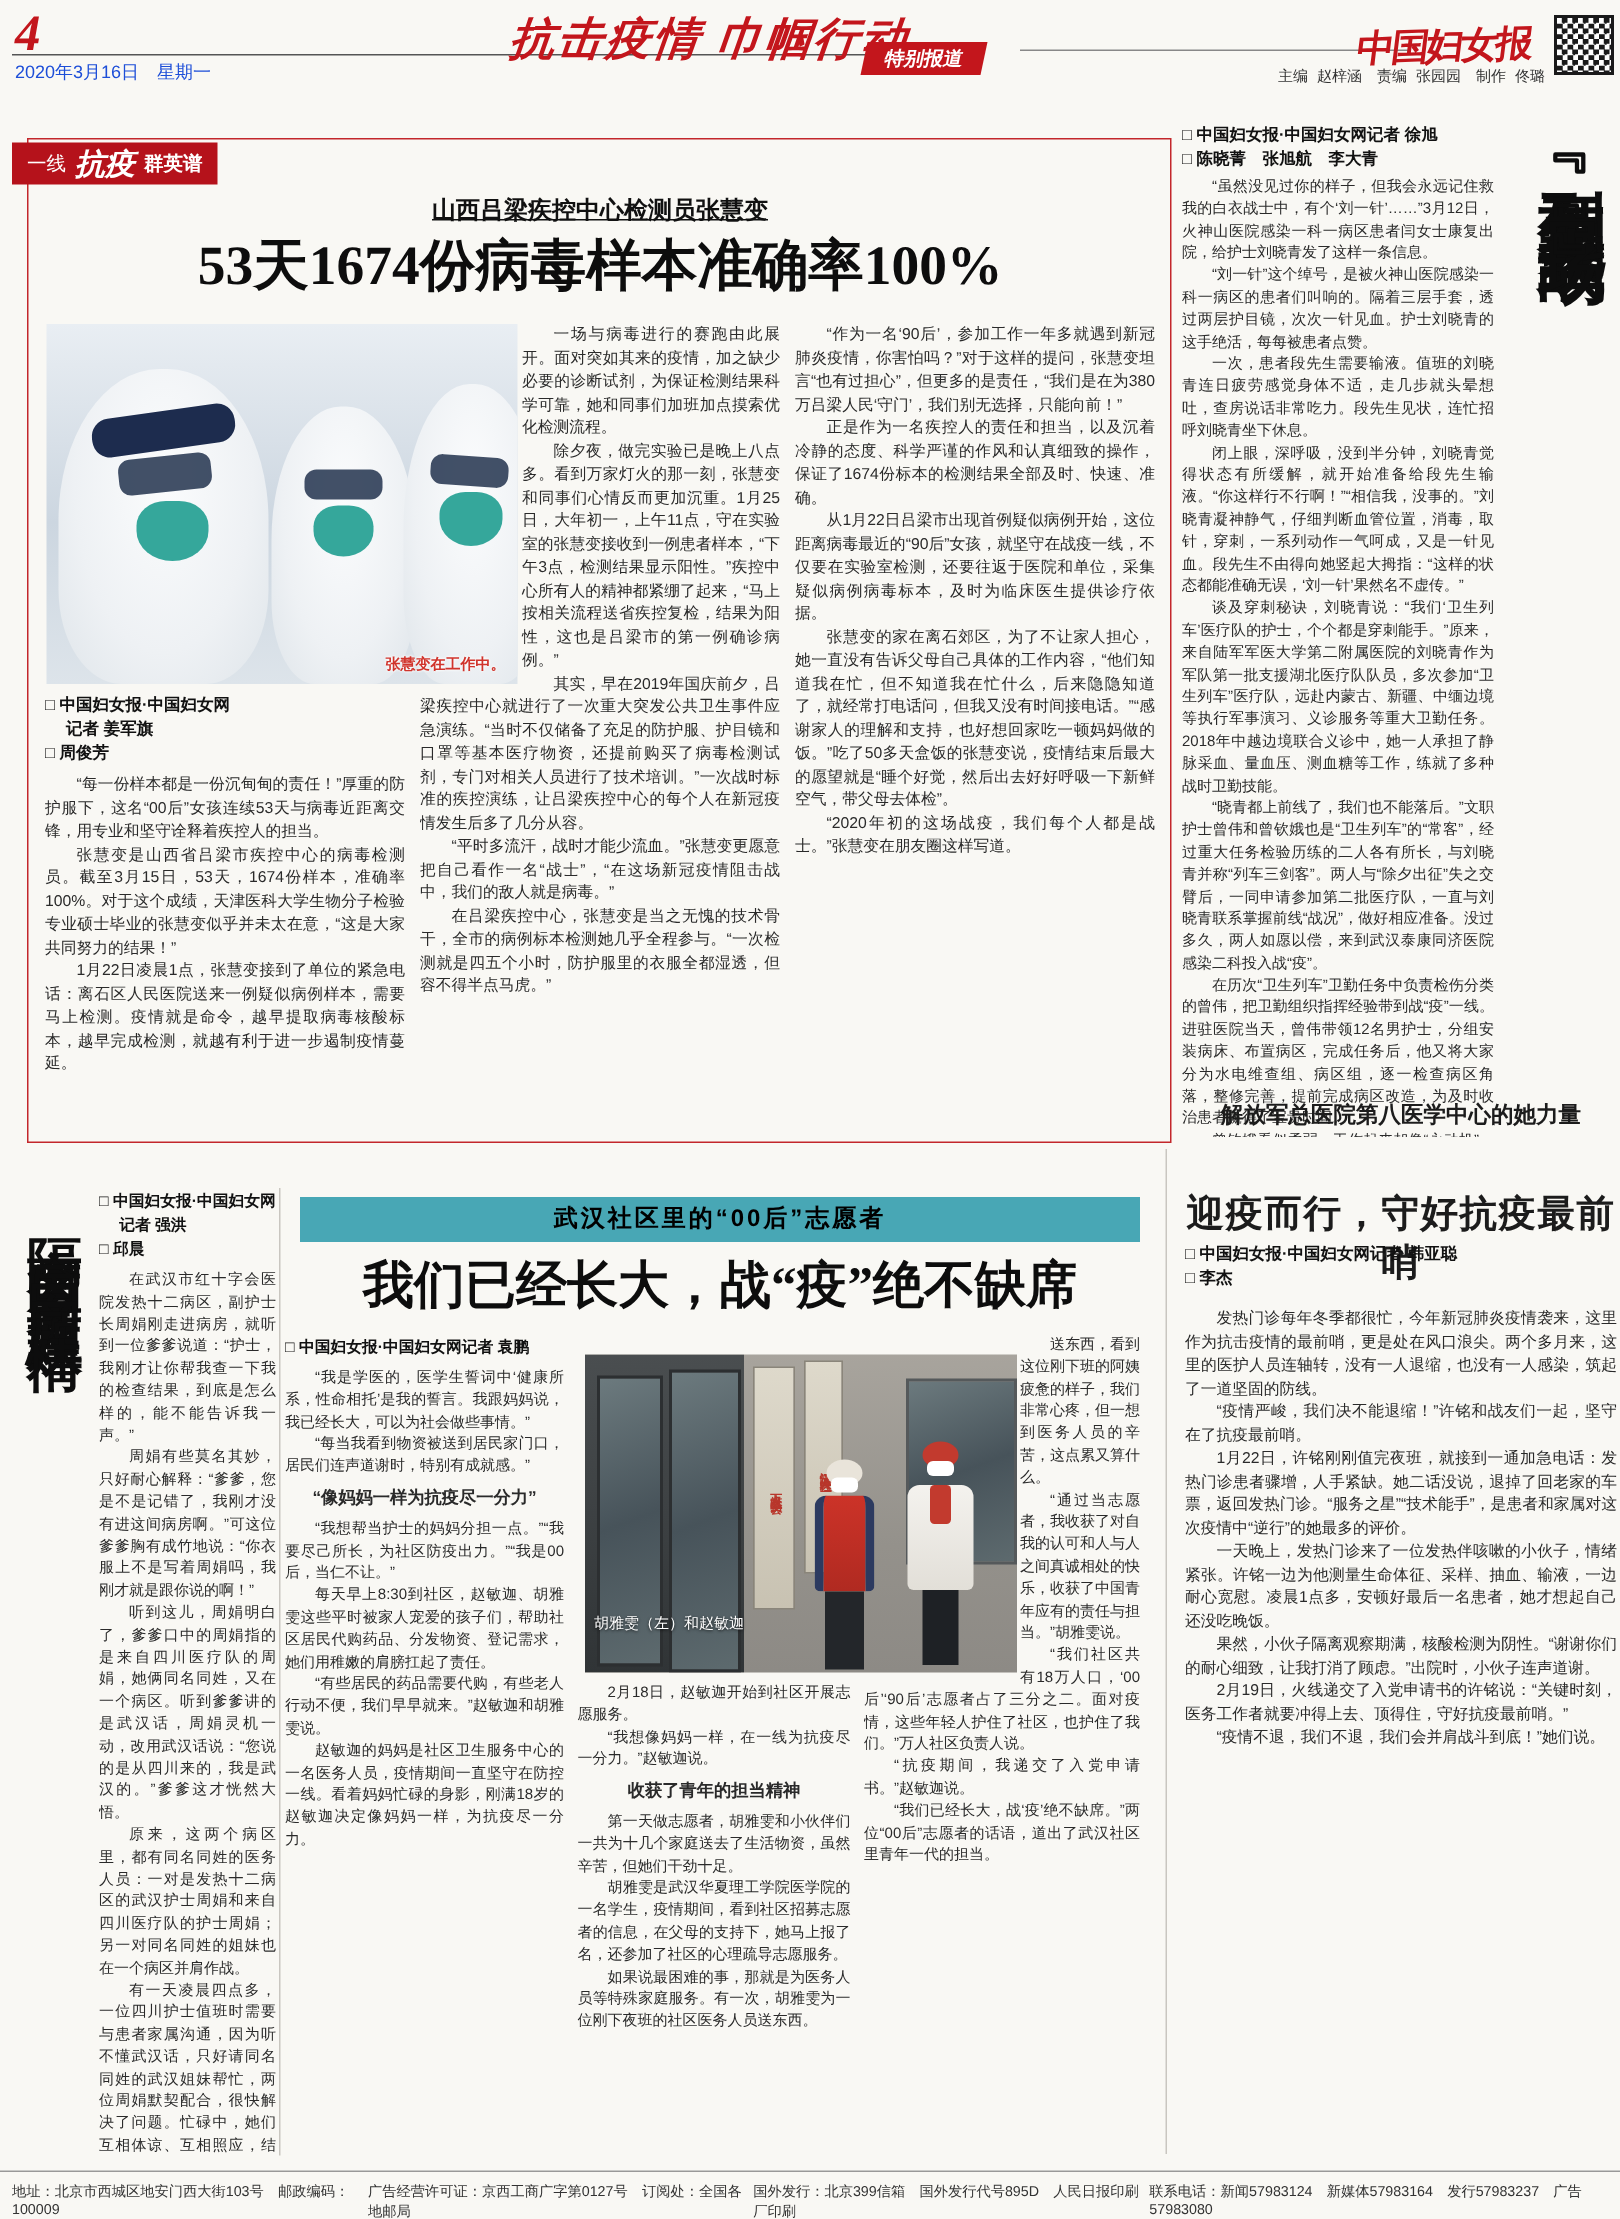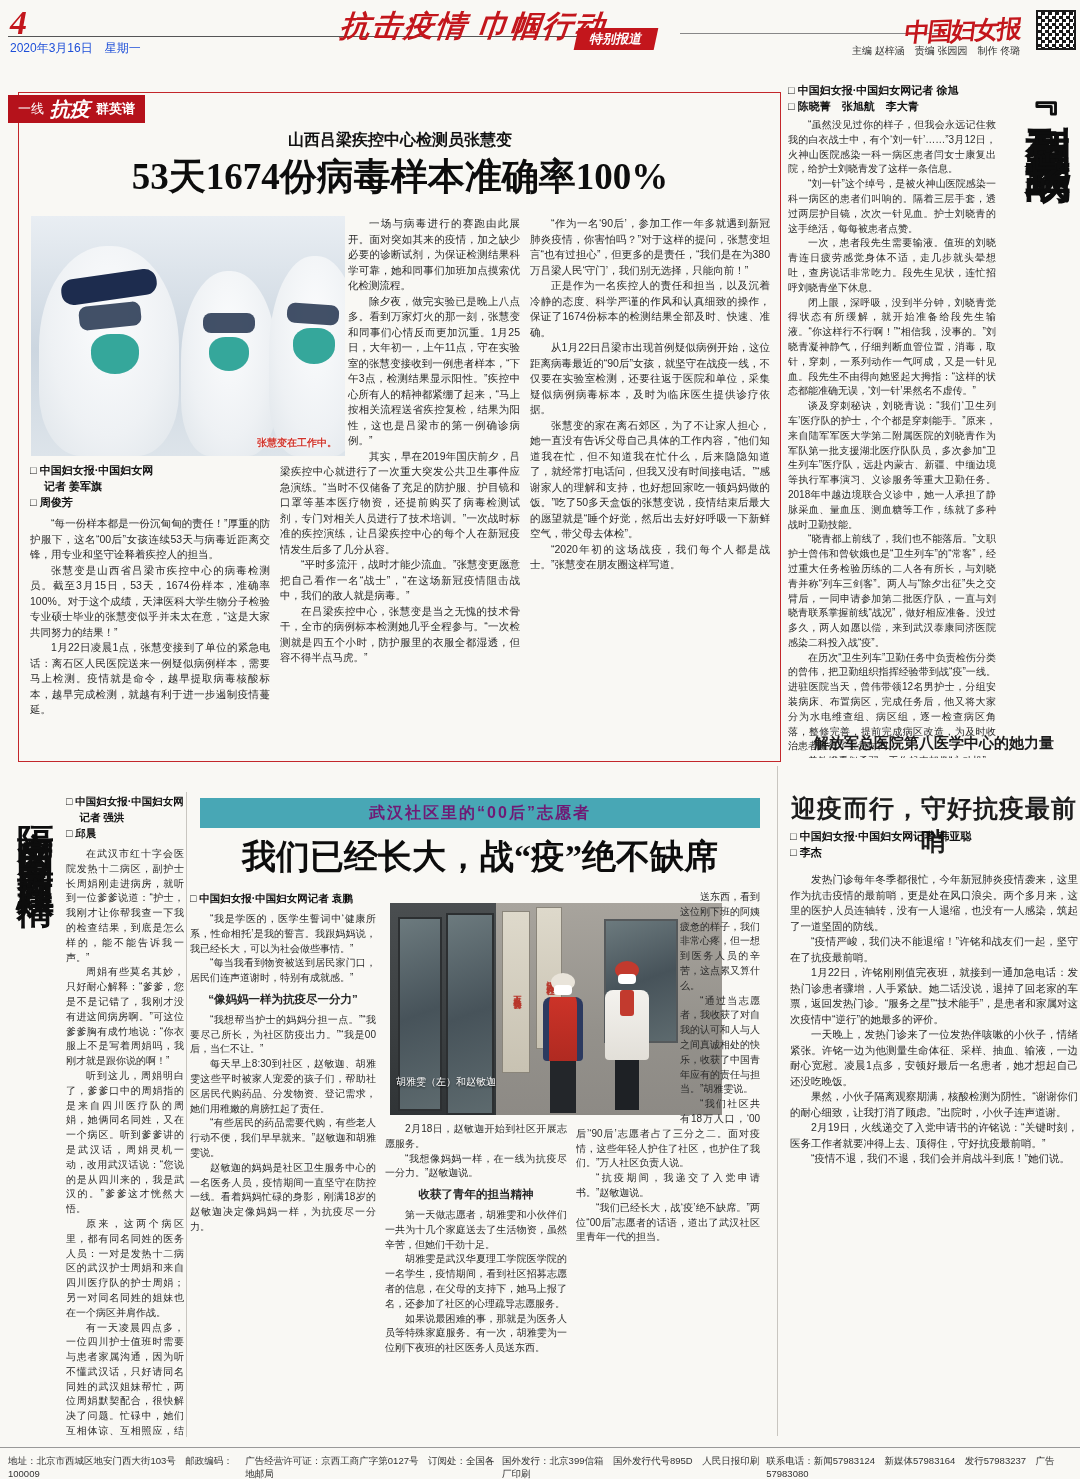--- a/index.html
+++ b/index.html
@@ -11,48 +11,48 @@
   .bodytxt{font-size:10.5px;line-height:15.5px;color:#2a2a2a;text-align:justify;overflow:hidden;}
   .byline{font-weight:bold;font-size:11px;line-height:16px;color:#111;margin-bottom:6px;}
   .hr{background:#555;height:1px;}
   .vrule{width:1px;background:#c9c6c0;}
   
   .pagenum{font-size:34px;font-weight:bold;font-style:italic;color:#c3161c;font-family:"Liberation Serif",serif;}
   .dateline{font-size:12px;color:#1d4ed8;}
   .banner{font-size:30px;font-weight:bold;font-style:italic;color:#c3161c;transform:skewX(-6deg);letter-spacing:2px;white-space:nowrap;}
   .tagbox{background:#c3161c;color:#fff;font-size:13px;font-weight:bold;padding:2px 14px;transform:skewX(-12deg);}
   .masthead{font-size:25px;font-weight:bold;color:#c3161c;transform:skewX(-9deg) rotate(-2deg);letter-spacing:-2px;white-space:nowrap;}
-  .staff{font-size:10px;color:#333;white-space:nowrap;}
+  .staff{font-size:10px;color:#333;white-space:nowrap;font-family:Liberation Mono, monospace;}
   .qr{width:36px;height:36px;background:repeating-conic-gradient(#1a1a1a 0 25%,#fff 0 50%) 0 0/7px 7px;border:2px solid #1a1a1a;}
   
   .mainbox{border:1.5px solid #c3272b;background:transparent;}
   .badge{background:#b5121b;color:#fff;display:flex;align-items:center;padding:0 10px;gap:6px;}
   .badge .b1{font-size:13px;}
   .badge .b2{font-size:20px;font-weight:bold;font-style:italic;font-family:"Liberation Serif",serif;}
   .badge .b3{font-size:13px;font-weight:bold;}
-  .kicker{font-size:16px;font-weight:bold;text-align:center;color:#111;}
+  .kicker{font-size:16px;font-weight:bold;text-align:center;color:#111;text-decoration:underline;}
   .headline1{font-size:37px;font-weight:bold;text-align:center;color:#0d0d0d;letter-spacing:0px;}
   .cols{display:flex;gap:10px;}
   .cols .col{overflow:hidden;}
   
   .photo1{background:linear-gradient(180deg,#e9eef3 0%,#ccd6e0 55%,#dde4ea 100%);overflow:hidden;}
   .fig{position:absolute;background:radial-gradient(ellipse at 50% 35%,#fbfcfd 0%,#eef1f4 60%,#dfe5ea 100%);border-radius:48% 48% 30% 30%;}
   .goggle{position:absolute;background:#2e3d57;border-radius:8px;opacity:.9;}
   .maskc{position:absolute;background:#35a79b;border-radius:45% 45% 55% 55%;}
   .cap1{position:absolute;font-size:10px;font-weight:bold;color:#d0342c;text-shadow:0 0 2px #fff,0 0 2px #fff;}
   
   .vhead{writing-mode:vertical-rl;font-family:"Liberation Serif","DejaVu Serif",serif;font-weight:bold;color:#0d0d0d;}
   .trainhead{font-size:45px;letter-spacing:3px;}
   .sishead{font-size:37px;letter-spacing:6px;}
   
-  .tealbar{background:#48a7b5;color:#701a75;font-size:16px;font-weight:bold;text-align:center;line-height:30px;letter-spacing:2px;}
+  .tealbar{background:#48a7b5;color:#000000;font-size:16px;font-weight:bold;text-align:center;line-height:30px;letter-spacing:2px;}
   .headline2{font-size:34px;font-weight:bold;text-align:center;color:#0d0d0d;}
   .subhead{font-weight:bold;font-size:11.5px;text-align:center;margin:6px 0;text-indent:0;}
   
-  .photo2{background:linear-gradient(180deg,#a8a49d 0%,#94918b 60%,#8d8a85 100%);overflow:hidden;position:relative;padding-left:44px;}
+  .photo2{background:linear-gradient(180deg,#a8a49d 0%,#94918b 60%,#8d8a85 100%);overflow:hidden;position:relative;}
   .door{position:absolute;background:linear-gradient(180deg,#4a4e50,#303436);}
   .glass{position:absolute;background:linear-gradient(160deg,#6c7a7e 0%,#47535a 50%,#5d6a6e 100%);border:2px solid #2c2f31;}
   .plaque{position:absolute;background:linear-gradient(180deg,#ded9cb,#c8c2b2);border:1px solid #8a857a;display:flex;align-items:center;justify-content:center;}
   .plaque span{writing-mode:vertical-rl;font-size:8px;font-weight:bold;color:#b8372c;letter-spacing:1px;}
   .person{position:absolute;}
   .cap2{position:absolute;font-size:10px;color:#fff;text-shadow:0 1px 2px rgba(0,0,0,.8);}
   
   .kicker2{font-size:15px;font-weight:bold;text-align:center;}
   .headline3{font-size:25px;font-weight:bold;text-align:center;letter-spacing:1px;}
   

